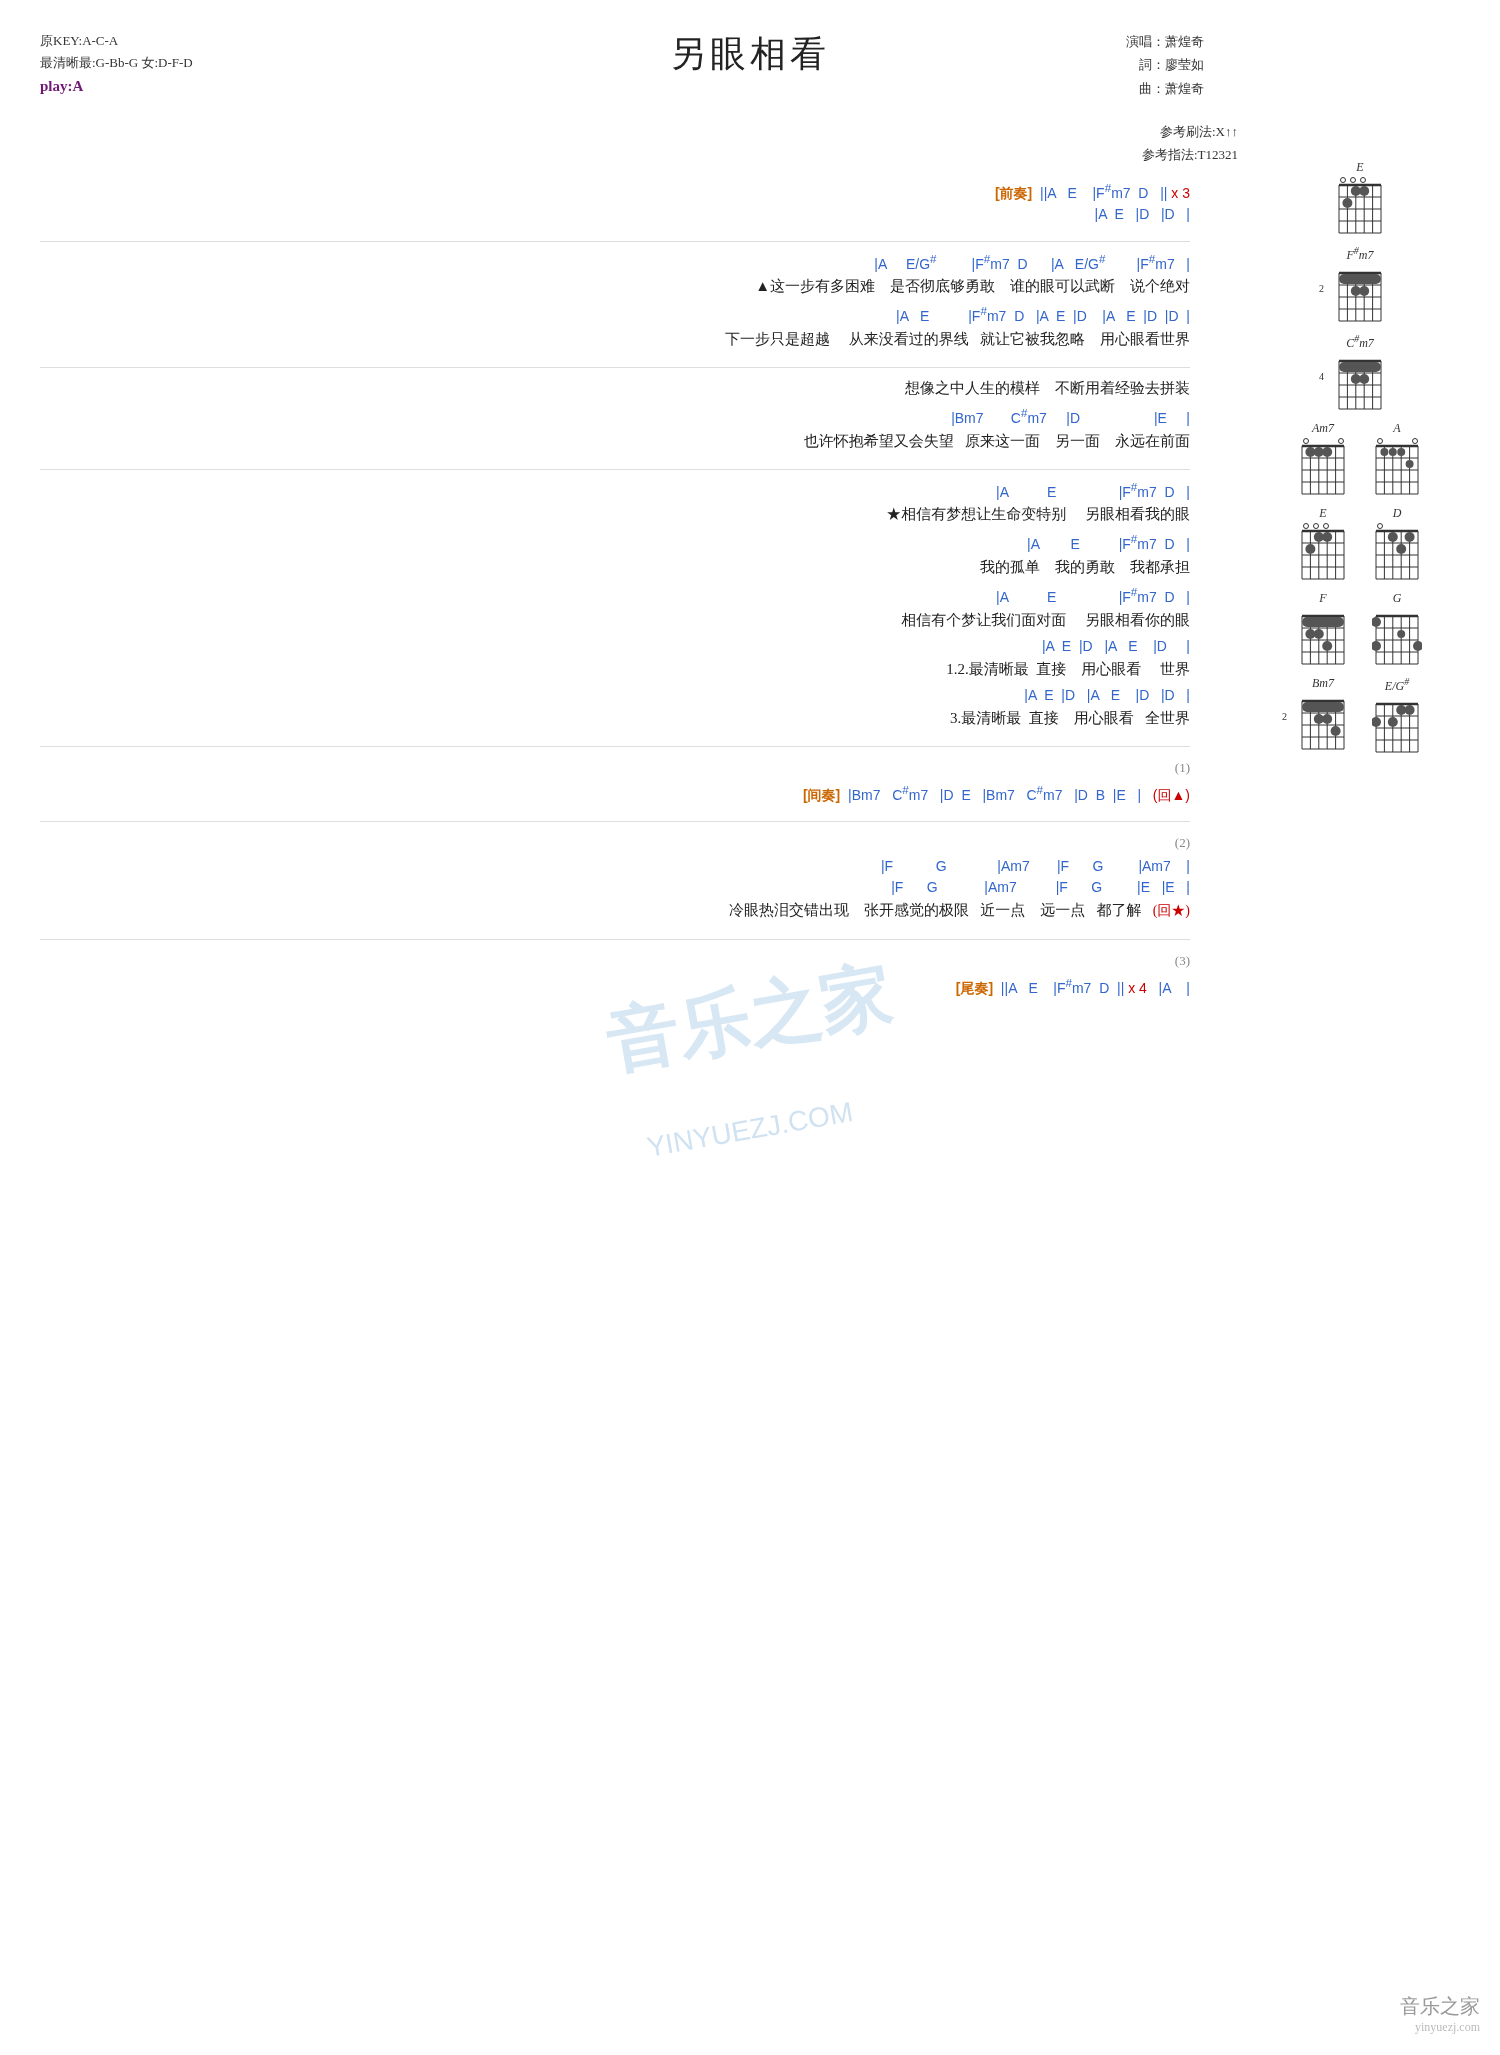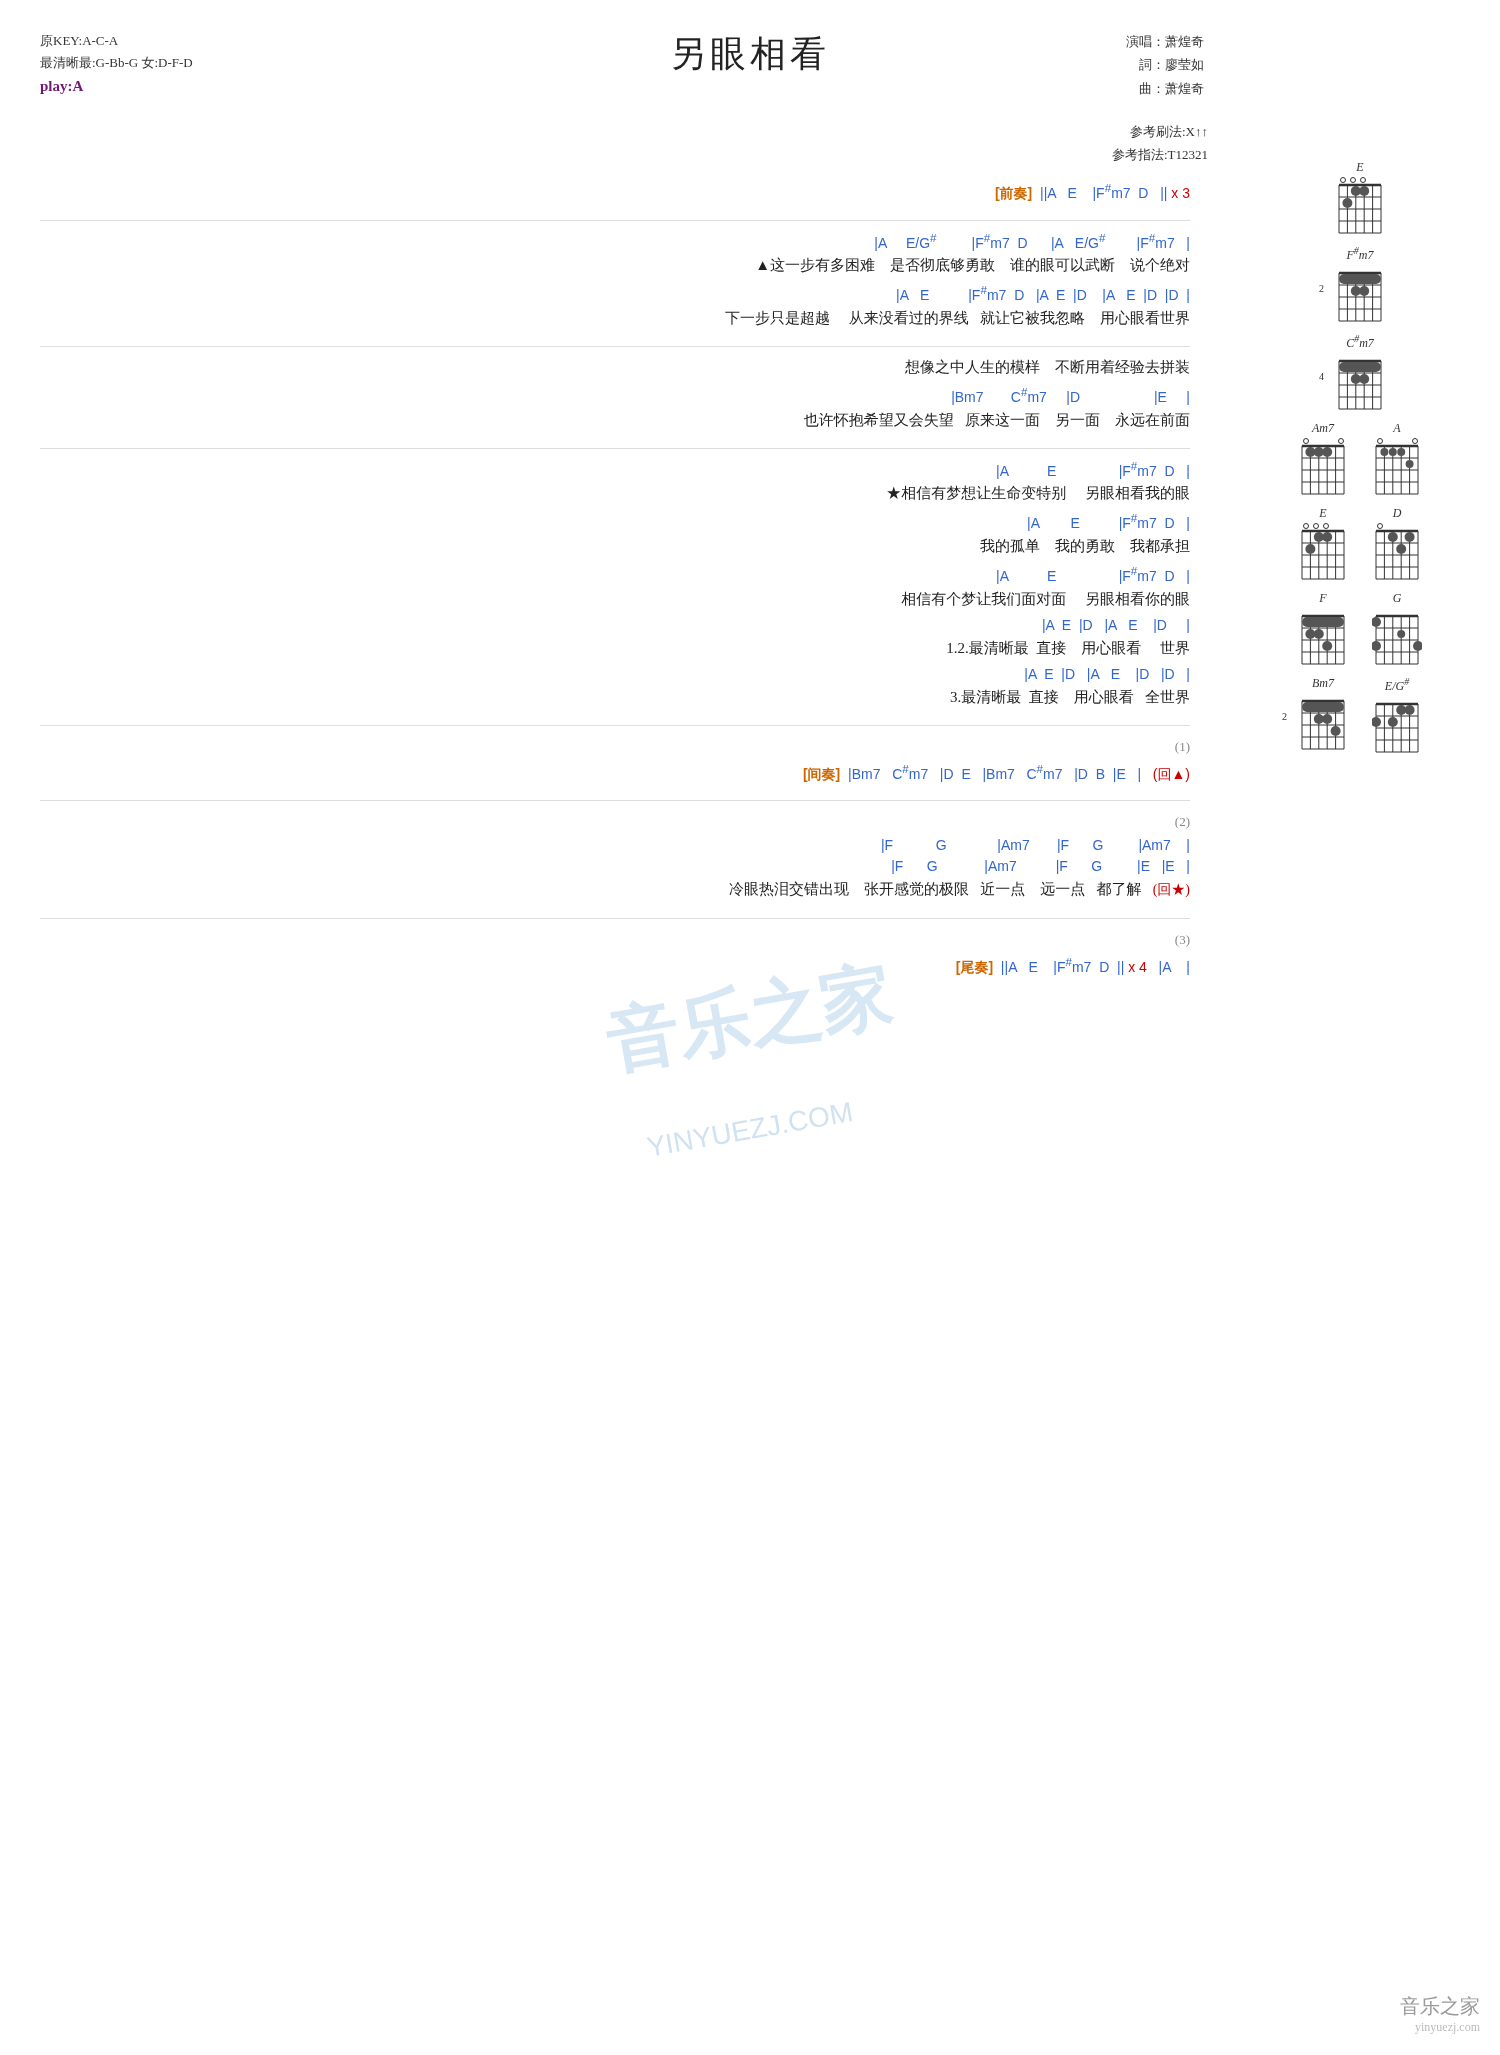--- a/index.html
+++ b/index.html
@@ -45,21 +45,21 @@
       top: 30px;
       right: 296px;
       font-size: 13px;
       color: #333;
       line-height: 1.8;
       text-align: right;
     }
     .strumming-info {
       position: absolute;
       top: 120px;
-      right: 292px;
+      right: 262px;
       font-size: 13px;
       color: #333;
       line-height: 1.8;
       text-align: right;
     }
     .chord-diagrams {
       position: absolute;
       top: 160px;
       right: 10px;
       width: 260px;
@@ -474,20 +474,23 @@
     </div>
   </div>
 
   <div class="main-content">
 
     <div class="section">
       <div class="chord-line">
         <span class="section-label">[前奏]</span>
         &nbsp;||A &nbsp;&nbsp;E &nbsp;&nbsp;&nbsp;|F<sup>#</sup>m7 &nbsp;D &nbsp;&nbsp;|| <span style="color:#cc0000">x 3</span>
       </div>
+      <div class="chord-line">
+        &nbsp;&nbsp;&nbsp;&nbsp;&nbsp;&nbsp;&nbsp;|A &nbsp;E &nbsp;&nbsp;|D &nbsp;&nbsp;|D &nbsp;&nbsp;|
+      </div>
     </div>
 
     <hr class="divider">
 
     <div class="section">
       <div class="chord-line">
         &nbsp;&nbsp;&nbsp;&nbsp;&nbsp;&nbsp;|A &nbsp;&nbsp;&nbsp;&nbsp;E/G<sup>#</sup> &nbsp;&nbsp;&nbsp;&nbsp;&nbsp;&nbsp;&nbsp;&nbsp;|F<sup>#</sup>m7 &nbsp;D &nbsp;&nbsp;&nbsp;&nbsp;&nbsp;|A &nbsp;&nbsp;E/G<sup>#</sup> &nbsp;&nbsp;&nbsp;&nbsp;&nbsp;&nbsp;&nbsp;|F<sup>#</sup>m7 &nbsp;&nbsp;|
       </div>
       <div class="lyric-line">
         ▲这一步有多困难 &nbsp;&nbsp;&nbsp;是否彻底够勇敢 &nbsp;&nbsp;&nbsp;谁的眼可以武断 &nbsp;&nbsp;&nbsp;说个绝对

